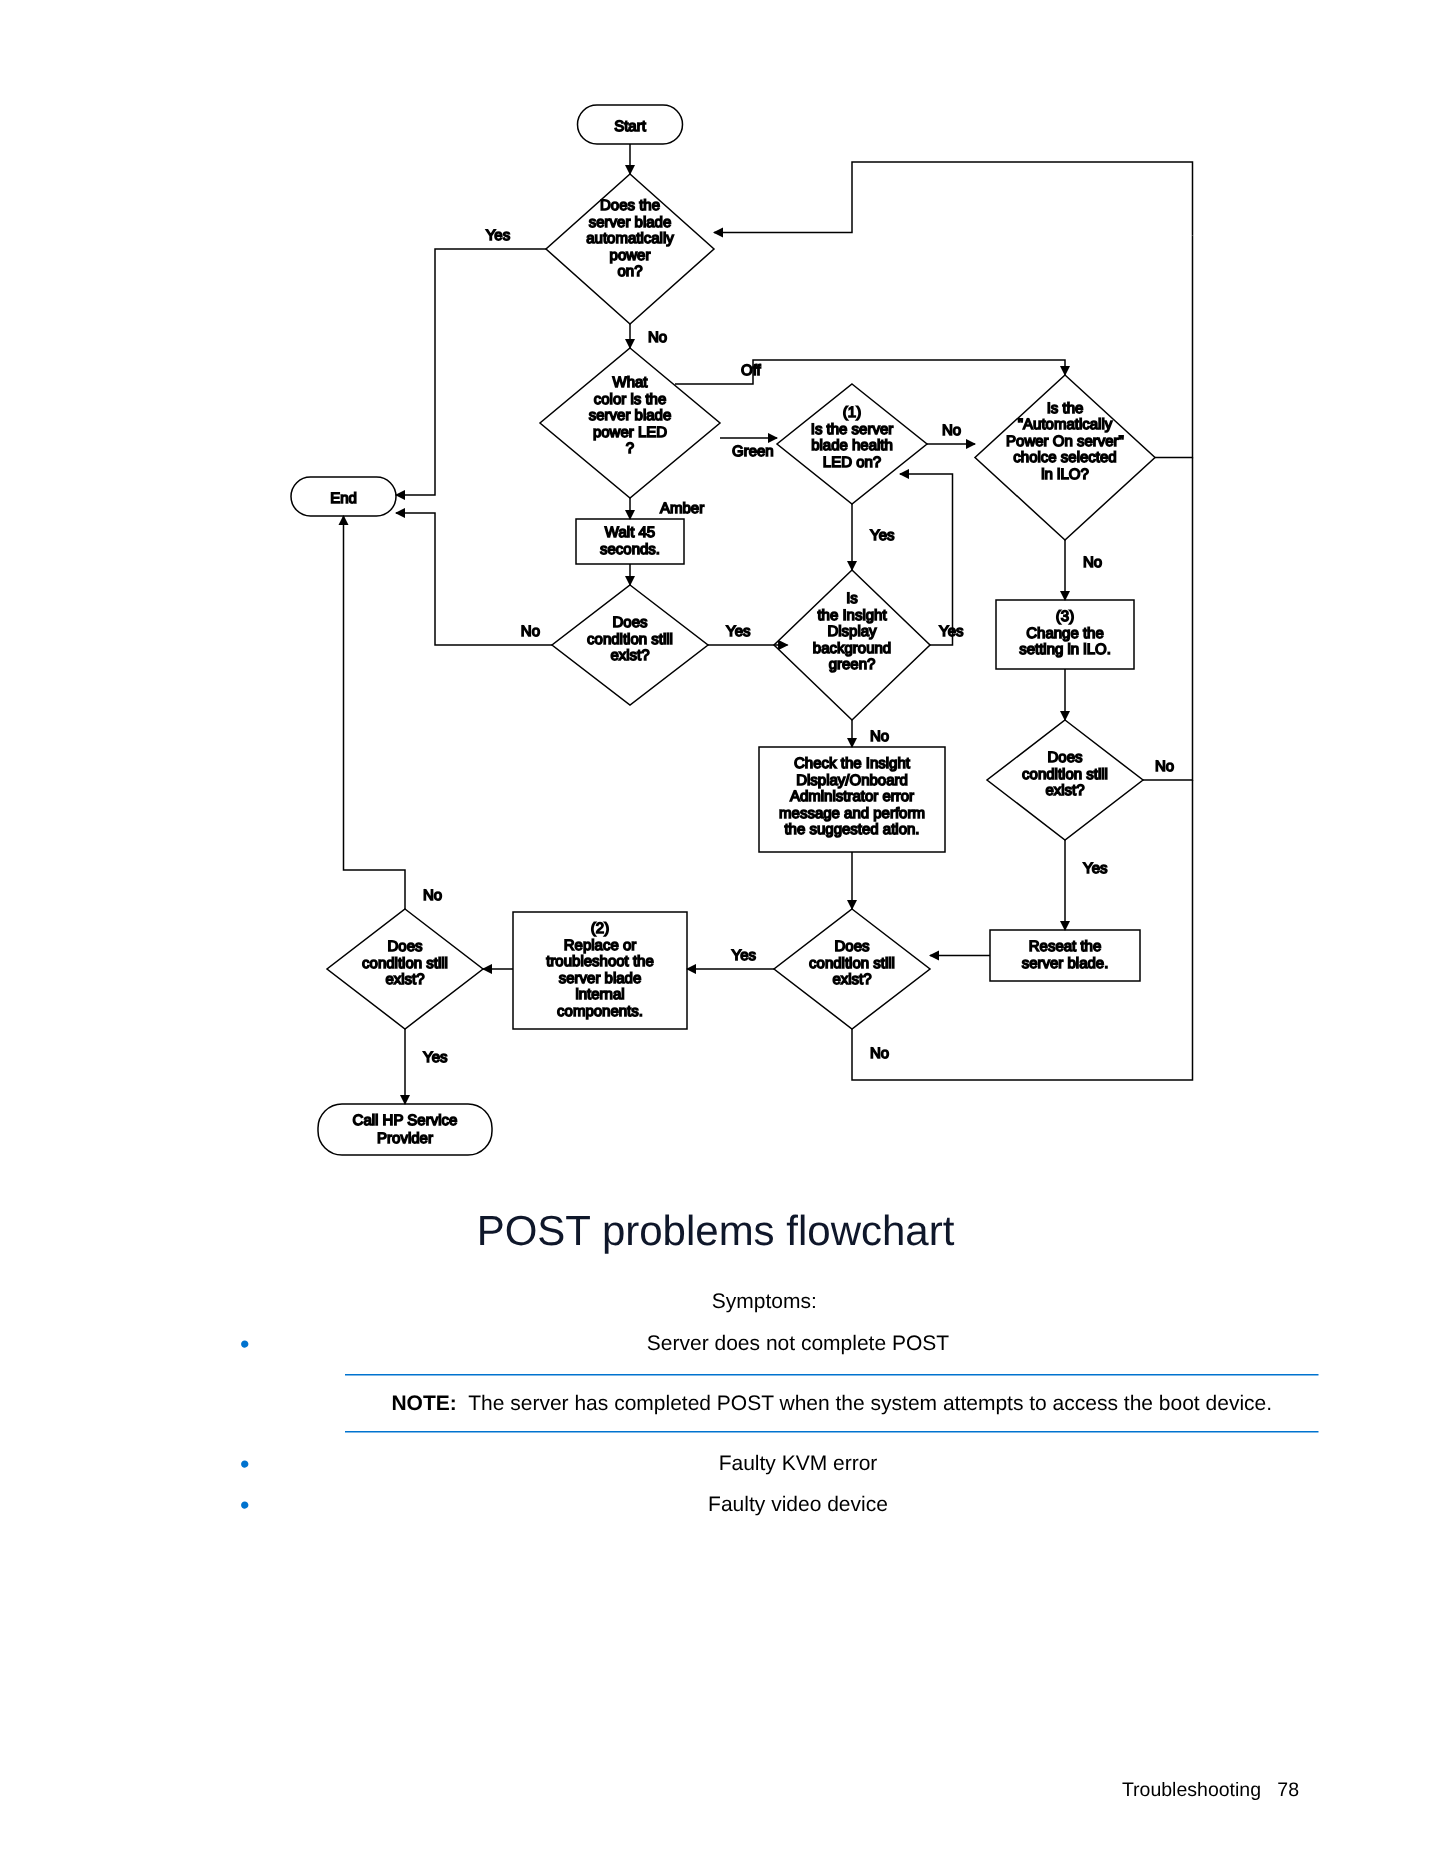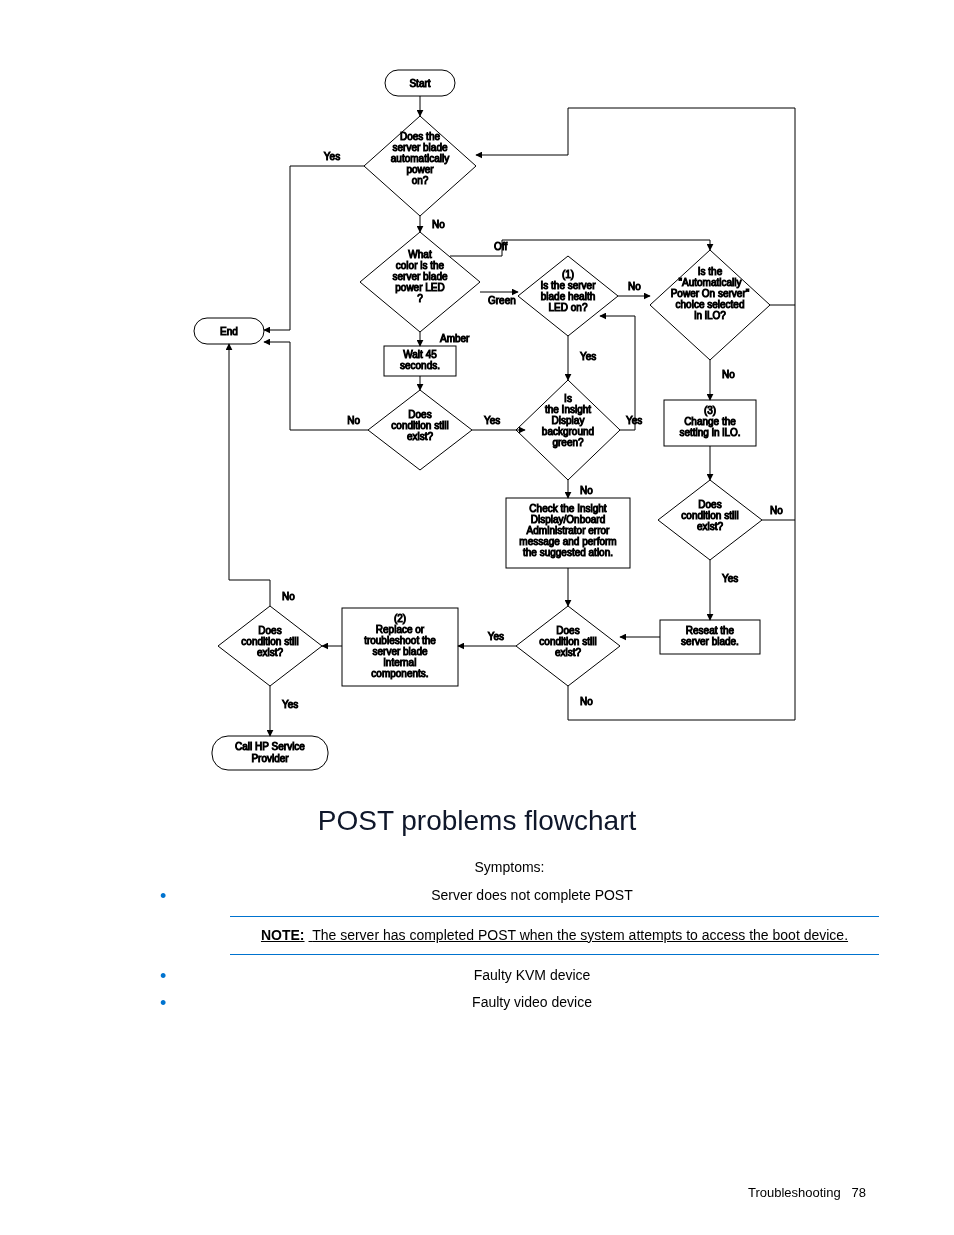--- a/index.html
+++ b/index.html
@@ -67,21 +67,20 @@
     position: absolute;
     left: 20px;
     top: -2px;
   }
   .note-block {
     margin: 10px 0 10px 45px;
     border-top: 1px solid #0073cf;
     border-bottom: 1px solid #0073cf;
     padding: 8px 4px;
     font-size: 14px;
-    text-decoration: underline;
   }
   .note-block .nlabel {
     font-weight: bold;
     padding-right: 4px;
   }
   .footer {
     position: absolute;
     bottom: 35px;
     right: 88px;
     font-size: 13px;
@@ -229,21 +228,21 @@
     <ul class="bullets">
       <li>
         <span>Server does not complete POST</span>
         <div class="note-block">
           <span class="nlabel">NOTE:</span>
           <span>The server has completed POST when the system attempts to access the boot device.</span>
         </div>
       </li>
     </ul>
     <ul class="bullets">
-      <li>Faulty KVM device</li>
+      <li>Faulty KVM error</li>
       <li>Faulty video device</li>
     </ul>
   </div>
 
   <div class="footer">
     <span>Troubleshooting</span>&nbsp;&nbsp;&nbsp;<span>78</span>
   </div>
 
 </div>
 

